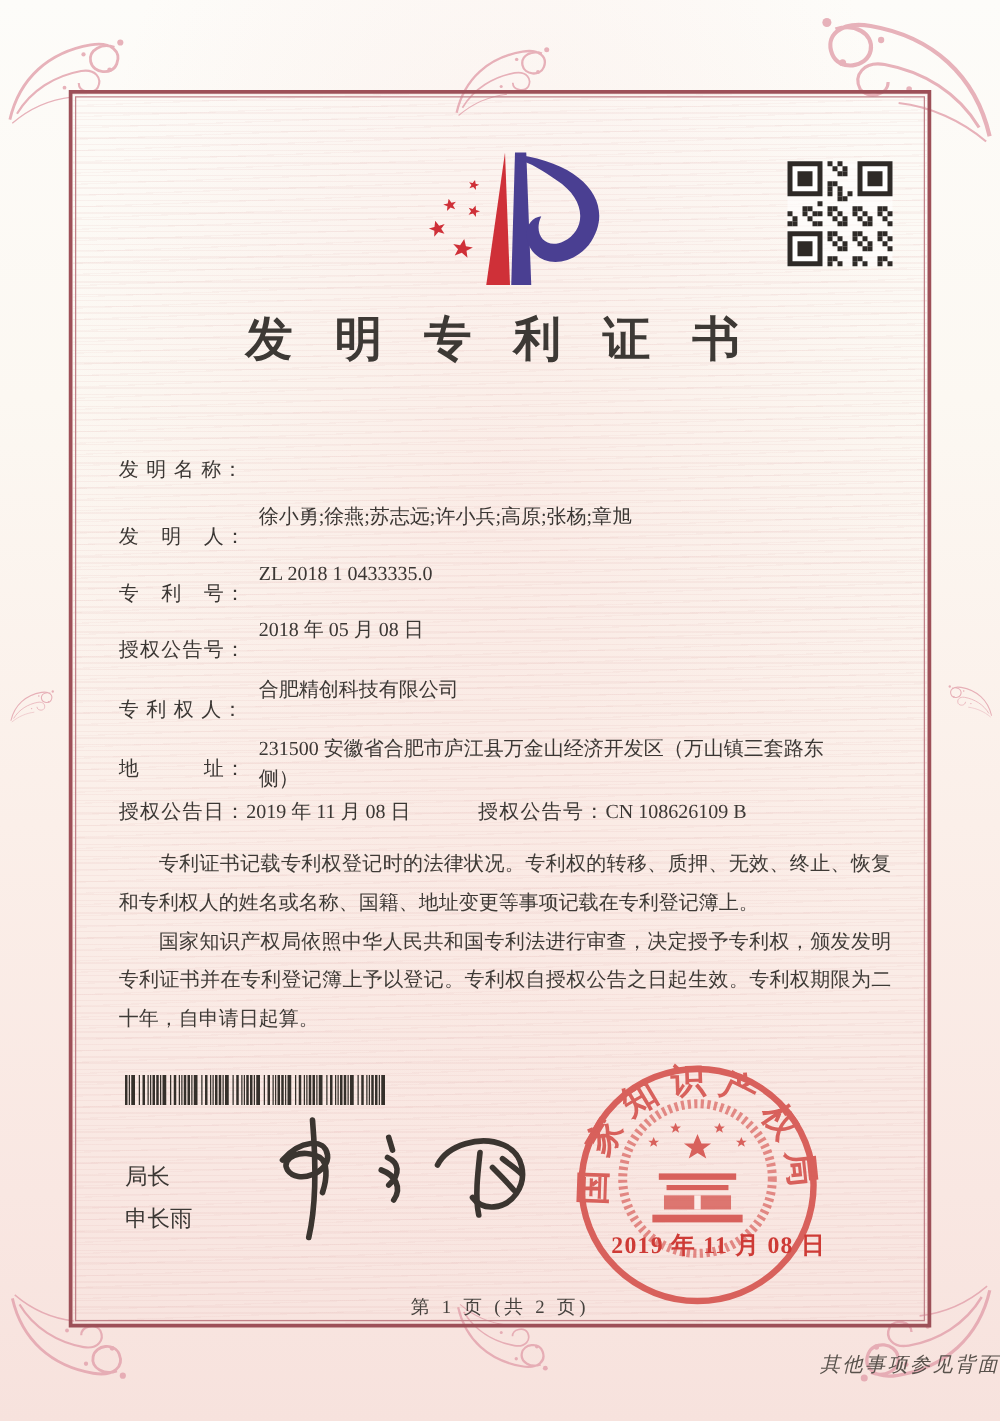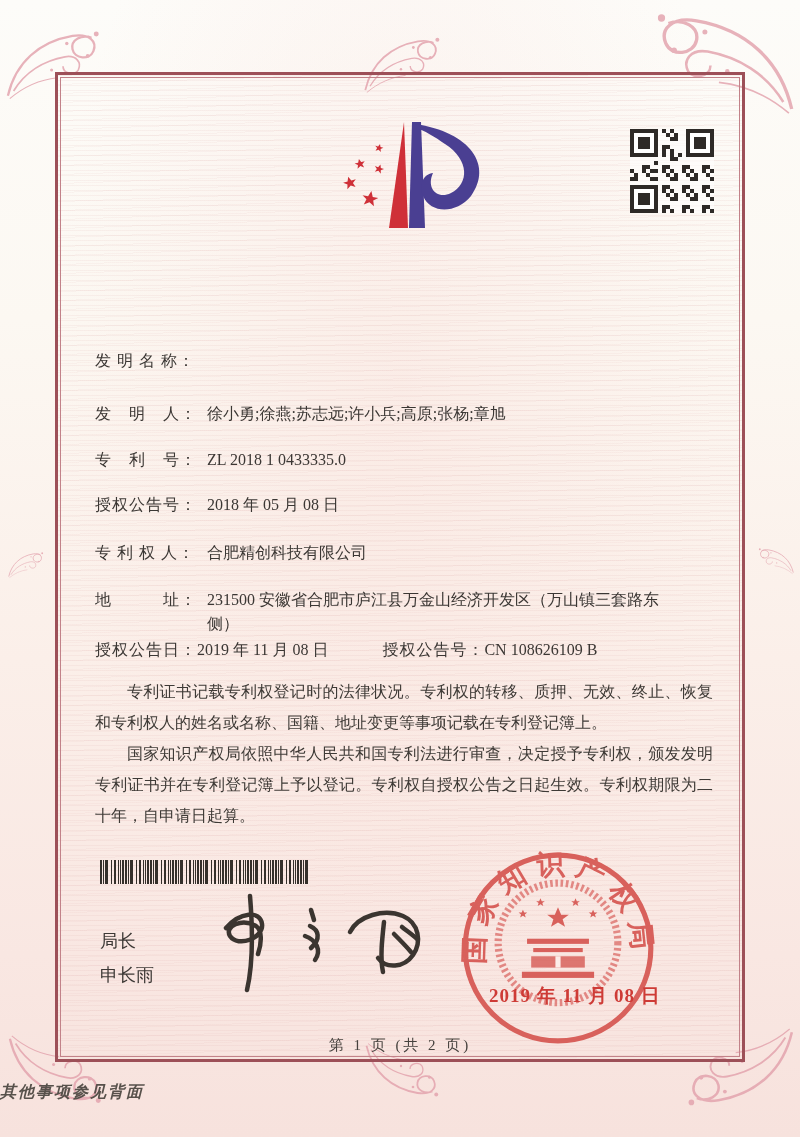--- a/index.html
+++ b/index.html
@@ -30,21 +30,21 @@
   .qr i{position:absolute;background:#2e2a27;display:block;}
   .fnd{position:absolute;width:20px;height:20px;border:4px solid #2e2a27;box-sizing:content-box;background:#fff;}
   .fnd::after{content:"";position:absolute;left:4px;top:4px;width:12px;height:12px;background:#2e2a27;}
   .fnd.tl{left:0;top:0;} .fnd.tr{right:0;top:0;} .fnd.bl{left:0;bottom:0;}
 
   .title{
     position:absolute;left:55px;top:246px;width:690px;text-align:center;
     font-size:38px;font-weight:bold;letter-spacing:12px;color:#3d3935;
   }
   .frow{position:absolute;left:95px;width:618px;display:flex;font-size:16px;line-height:24px;color:#3b3734;}
-  .flabel{flex:0 0 112px;letter-spacing:1px;white-space:nowrap;}
+  .flabel{flex:0 0 112px;letter-spacing:1px;white-space:nowrap;margin-top:16px;}
   .fvalue{flex:1;}
   .fvalue.addr{max-width:455px;}
   .grant{position:absolute;left:95px;width:618px;display:flex;font-size:16px;line-height:24px;}
   .grant .cell{display:flex;}
   .grant .cell.right{margin-left:54px;}
   .glabel{white-space:nowrap;letter-spacing:1px;}
 
   .paras{position:absolute;left:95px;top:676px;width:618px;font-size:16px;line-height:31px;color:#3e3a36;text-align:justify;}
   .paras p{margin:0;text-indent:2em;}
 
@@ -53,21 +53,21 @@
 
   .official{position:absolute;left:100px;top:924px;font-size:18px;line-height:34px;color:#3c3835;font-family:"Liberation Sans","DejaVu Sans",sans-serif;}
   .signature{position:absolute;left:198px;top:890px;z-index:3;}
 
   .seal{position:absolute;left:460px;top:850px;width:196px;height:196px;z-index:2;opacity:.9;}
   .seal-date{
     position:absolute;left:489px;top:983px;z-index:4;
     color:#ce3b36;font-size:19px;font-weight:bold;letter-spacing:1px;
   }
   .pageinfo{position:absolute;left:55px;top:1036px;width:690px;text-align:center;font-size:15px;letter-spacing:3px;color:#46423e;z-index:5;}
-  .backnote{position:absolute;left:0;top:1082px;width:800px;text-align:left;font-size:16px;font-style:italic;letter-spacing:2px;color:#57514b;font-weight:bold;}
+  .backnote{position:absolute;left:0;top:1082px;width:800px;text-align:right;font-size:16px;font-style:italic;letter-spacing:2px;color:#57514b;}
 </style>
 </head>
 <body>
 
 <div class="page">
 
   <svg width="0" height="0" style="position:absolute">
     <defs>
       <path id="star" d="M0,-10 2.94,-3.09 10,-3.09 4.29,1.18 6.47,8.09 0,4 -6.47,8.09 -4.29,1.18 -10,-3.09 -2.94,-3.09 Z"></path>
       <g id="flourish" fill="none" stroke="currentColor">
@@ -208,20 +208,21 @@
       <i style="left: 72px; top: 76px; width: 4px; height: 4px;"></i>
       <i style="left: 76px; top: 76px; width: 4px; height: 4px;"></i>
       <i style="left: 32px; top: 80px; width: 4px; height: 4px;"></i>
       <i style="left: 40px; top: 80px; width: 4px; height: 4px;"></i>
       <i style="left: 52px; top: 80px; width: 4px; height: 4px;"></i>
       <i style="left: 60px; top: 80px; width: 4px; height: 4px;"></i>
       <i style="left: 72px; top: 80px; width: 4px; height: 4px;"></i>
       <i style="left: 80px; top: 80px; width: 4px; height: 4px;"></i>
     </div>
 
+  <div class="title">发 明 专 利 证 书</div>
 
   <div class="frow" style="top:349px">
     <span class="flabel">发 明 名 称：</span>
   </div>
   <div class="frow" style="top:402px">
     <span class="flabel">发　明　人：</span>
     <span class="fvalue">徐小勇;徐燕;苏志远;许小兵;高原;张杨;章旭</span>
   </div>
   <div class="frow" style="top:448px">
     <span class="flabel">专　利　号：</span>

